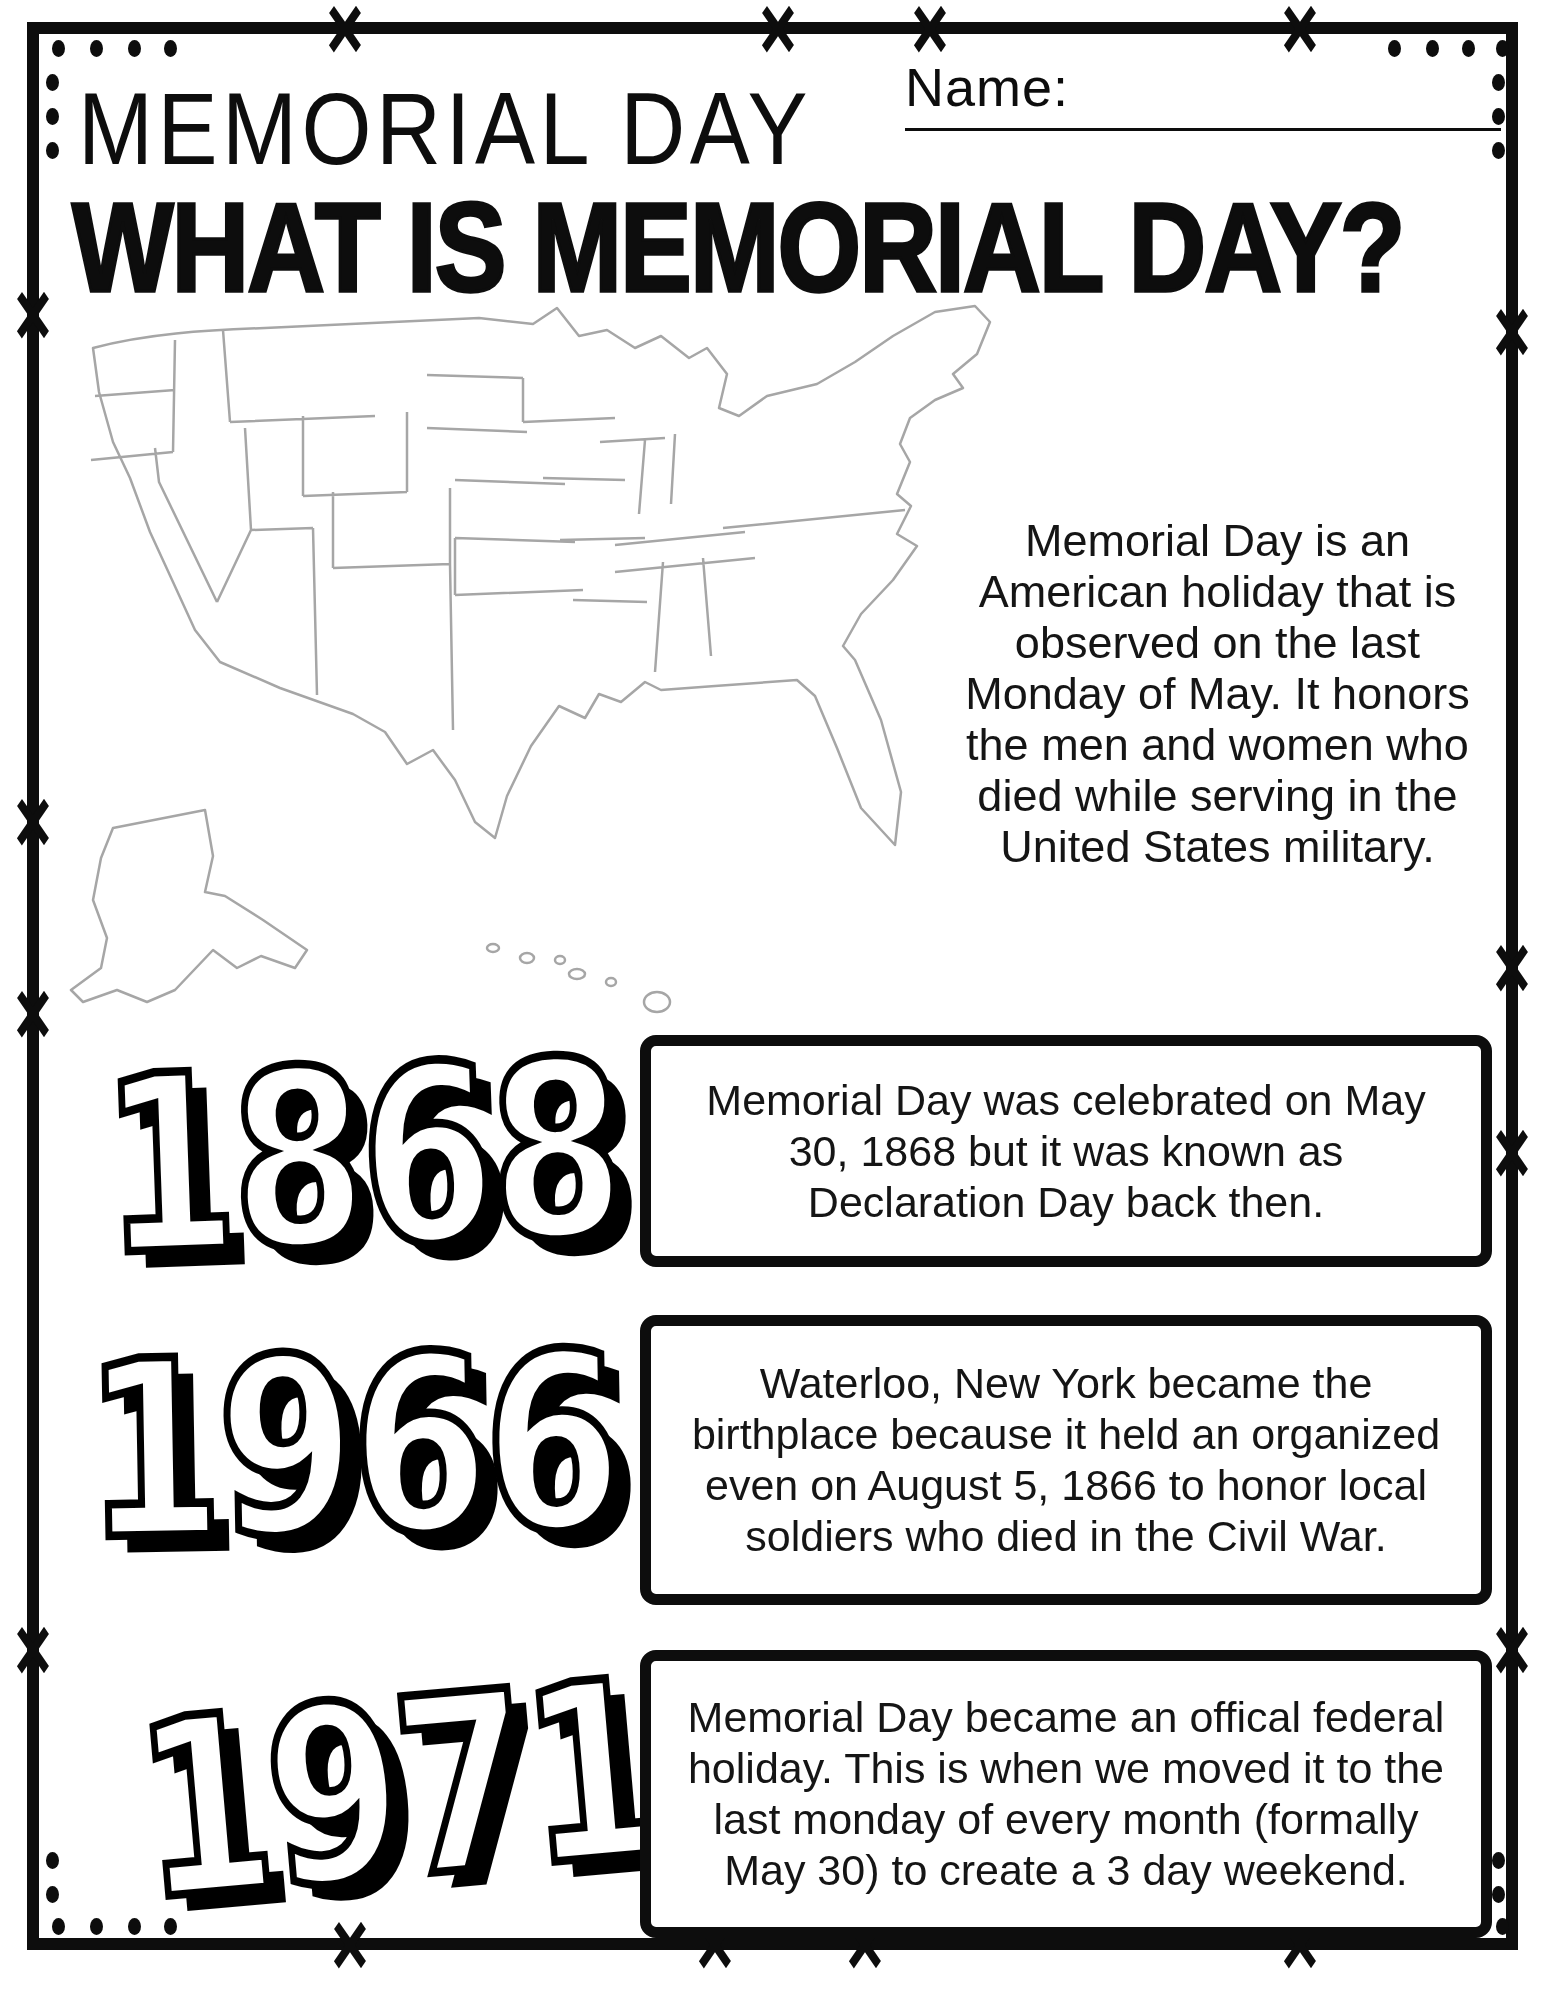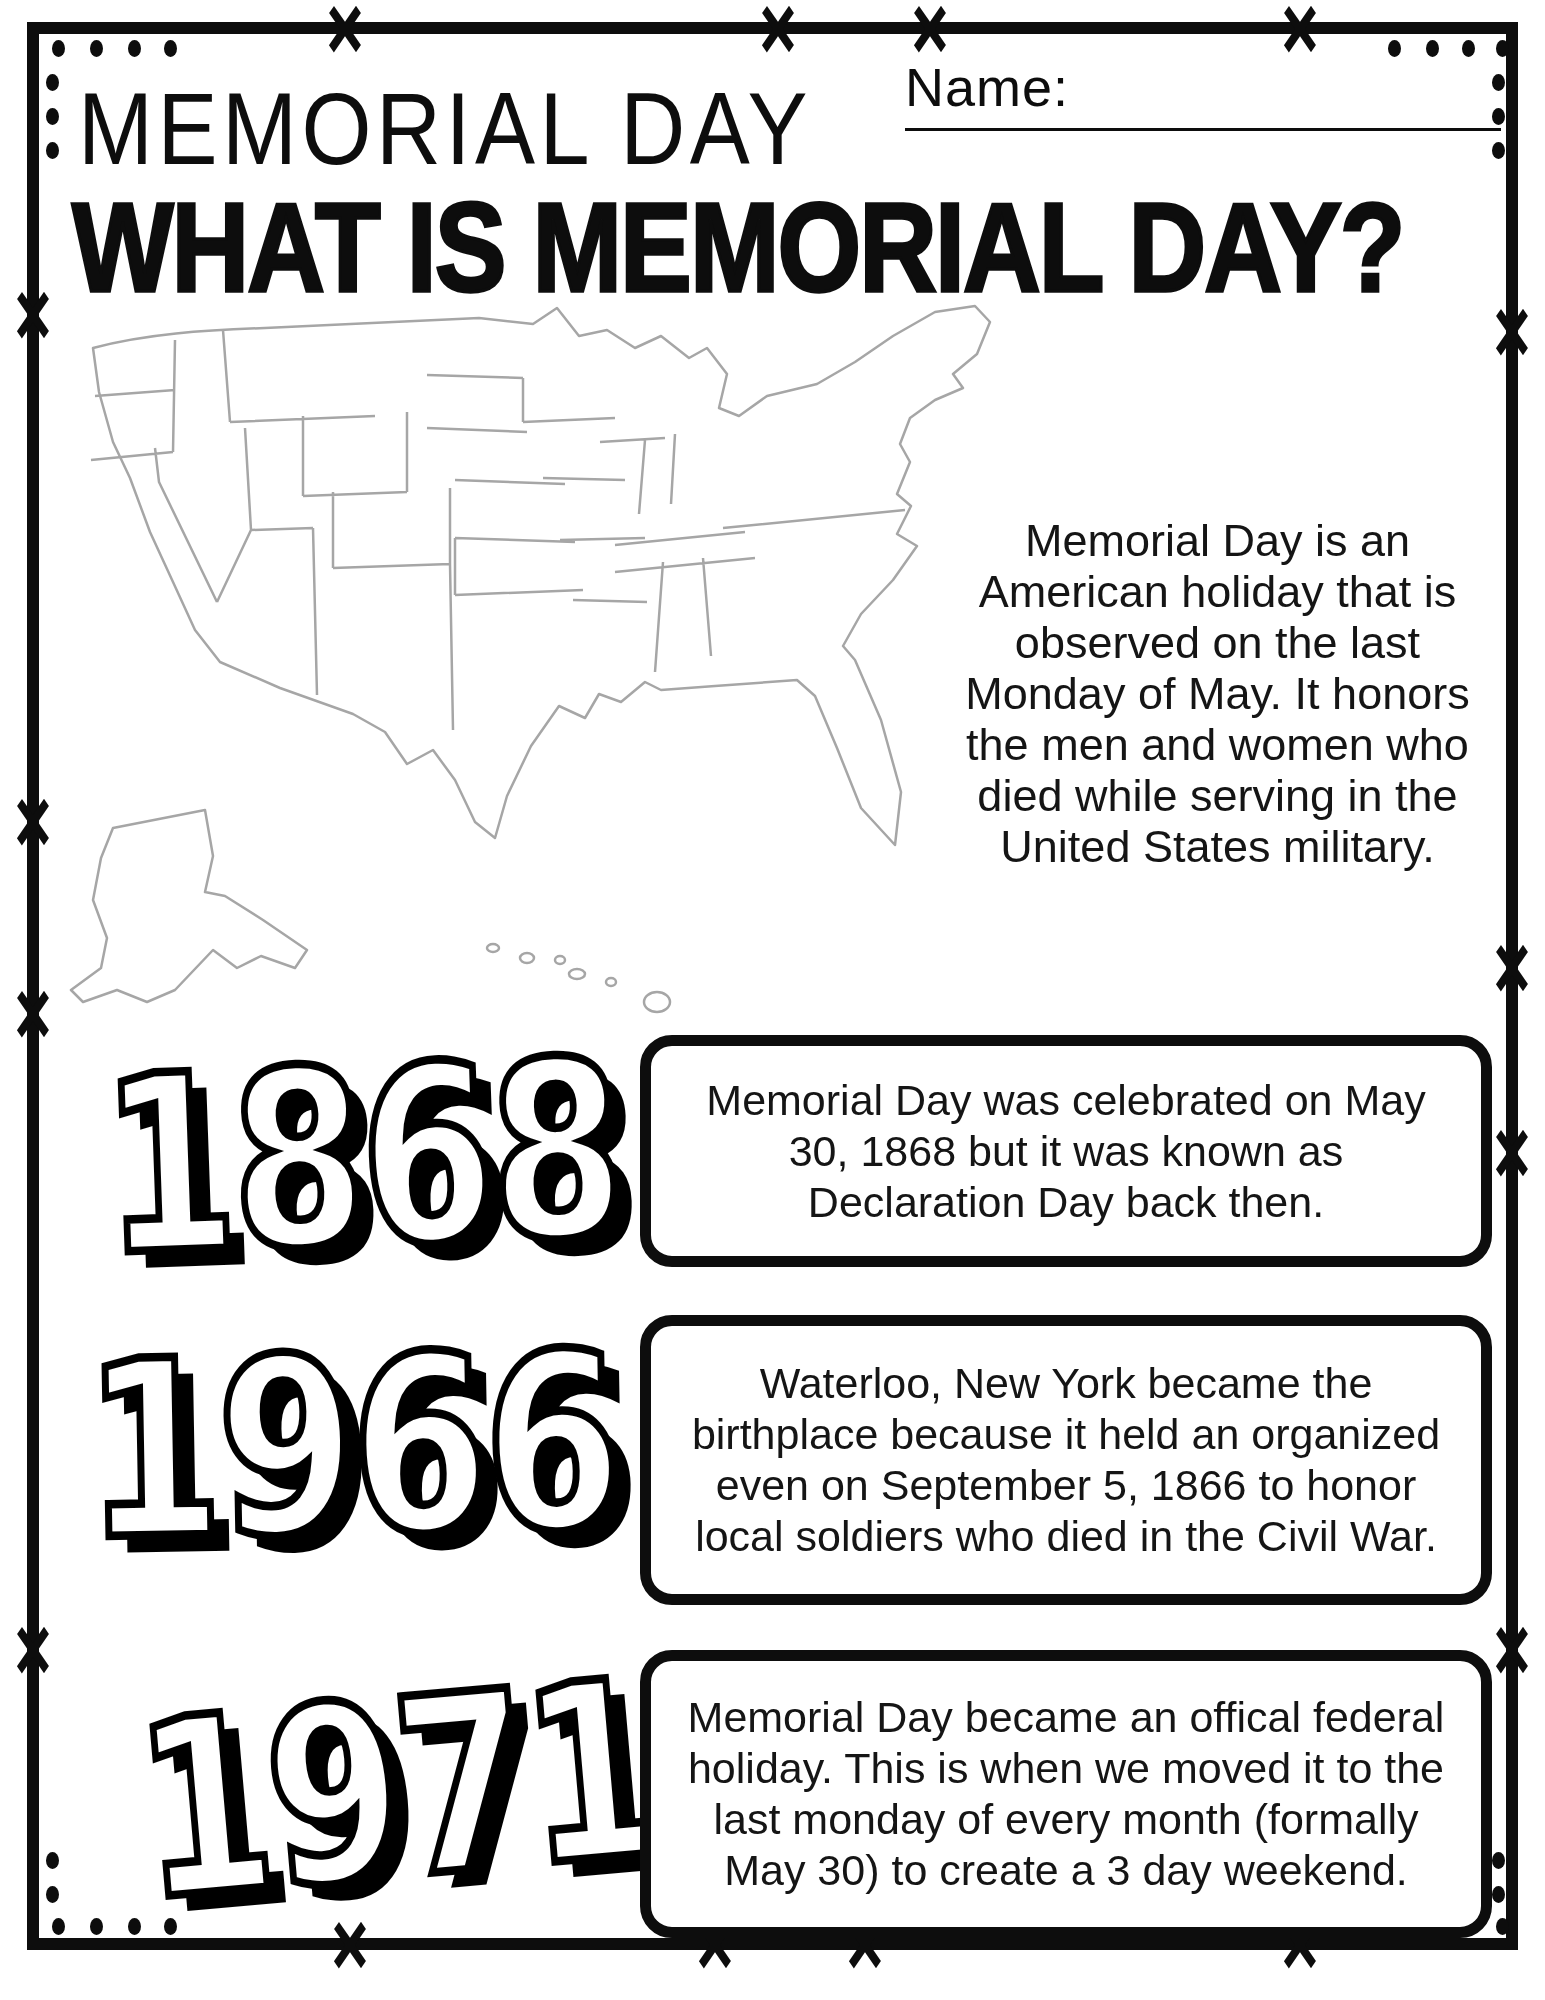--- a/index.html
+++ b/index.html
@@ -40,21 +40,21 @@
     position:absolute;line-height:1;font-family:"DejaVu Sans",sans-serif;font-weight:700;
     font-size:200px;letter-spacing:-6px;color:#fff;
     -webkit-text-stroke:7px #000;text-shadow:18px 14px 0 #000;
     transform-origin:left top;white-space:nowrap;
   }
   .year-1868{left:98px;top:1046px;transform:rotate(-2deg) scale(0.97,1.22);}
   .year-1966{left:82px;top:1330px;transform:rotate(-1deg) scale(1.00,1.22);}
   .year-1971{left:128px;top:1692px;transform:rotate(-5deg) scale(0.97,1.22);}
   .tbox{
     position:absolute;left:640px;width:852px;box-sizing:border-box;
-    border:11px solid #0d0d0d;border-radius:32px;background:#fff;
+    border:11px solid #0d0d0d;border-radius:16px;background:#fff;
     display:flex;align-items:center;justify-content:center;
     text-align:center;font-size:43px;line-height:51px;color:#151515;padding:20px 28px;
   }
   .tbox-1{top:1035px;height:232px;}
   .tbox-2{top:1315px;height:290px;}
   .tbox-3{top:1650px;height:288px;align-items:center;}
 </style>
 </head>
 <body>
 
@@ -127,19 +127,19 @@
 
 <div class="intro">Memorial Day is an American holiday that is observed on the last Monday of May. It honors the men and women who died while serving in the United States military.</div>
 
 <div class="year year-1868">1868</div>
 <div class="tbox tbox-1">
   <span>Memorial Day was celebrated on May 30, 1868 but it was known as Declaration Day back then.</span>
 </div>
 
 <div class="year year-1966">1966</div>
 <div class="tbox tbox-2">
-  <span>Waterloo, New York became the birthplace because it held an organized even on September 5, 1866 to honor local soldiers who died in the Civil War.</span>
+  <span>Waterloo, New York became the birthplace because it held an organized even on August 5, 1866 to honor local soldiers who died in the Civil War.</span>
 </div>
 
 <div class="year year-1971">1971</div>
 <div class="tbox tbox-3">
   <span>Memorial Day became an offical federal holiday. This is when we moved it to the last monday of every month (formally May 30) to create a 3 day weekend.</span>
 </div>
 
 </body></html>

